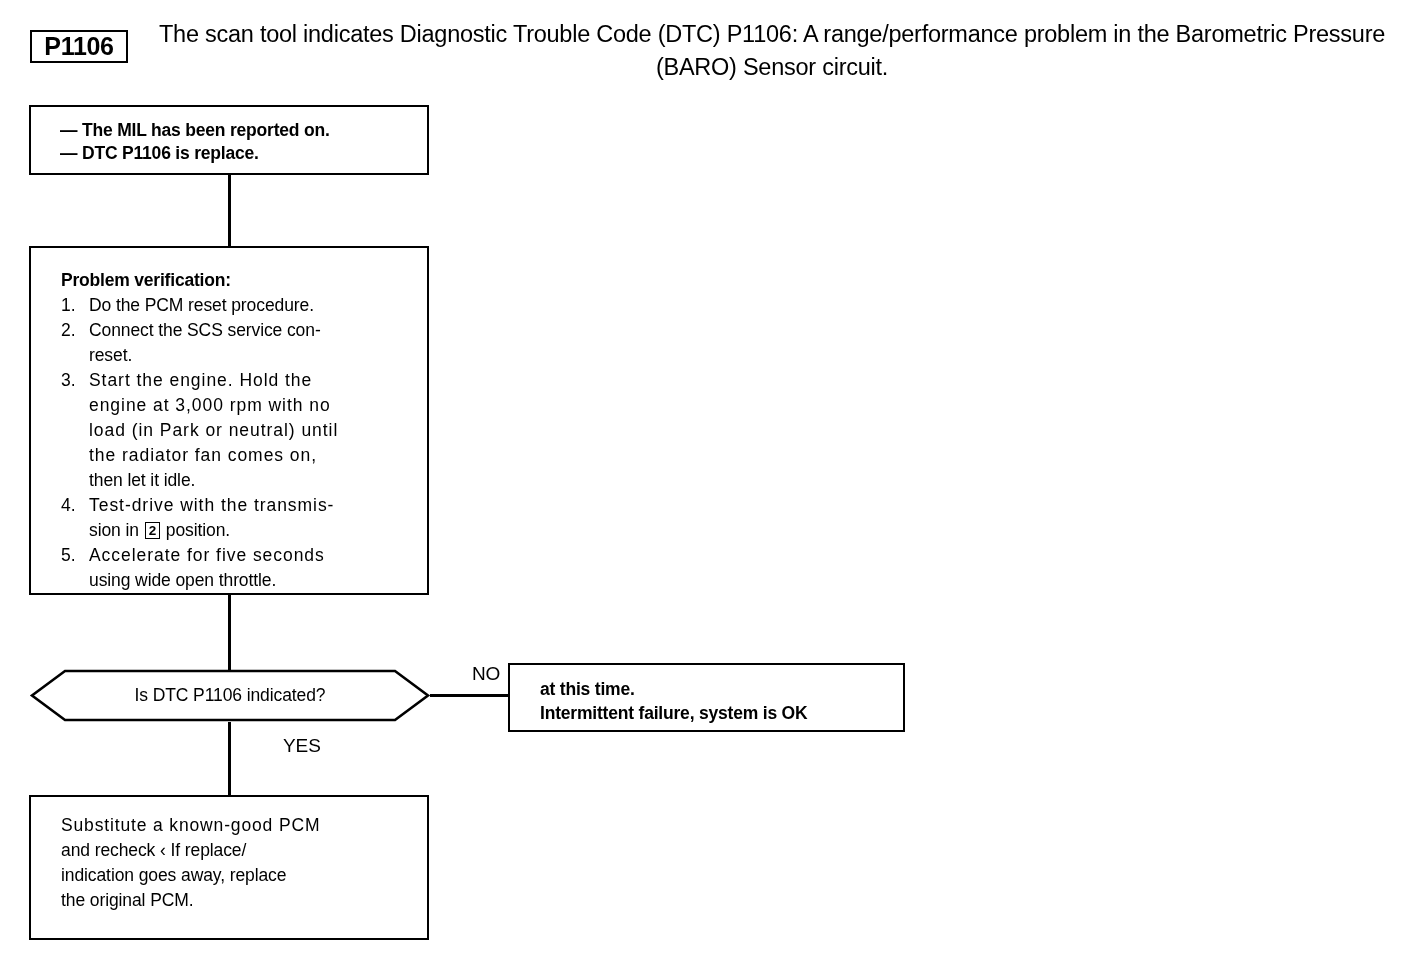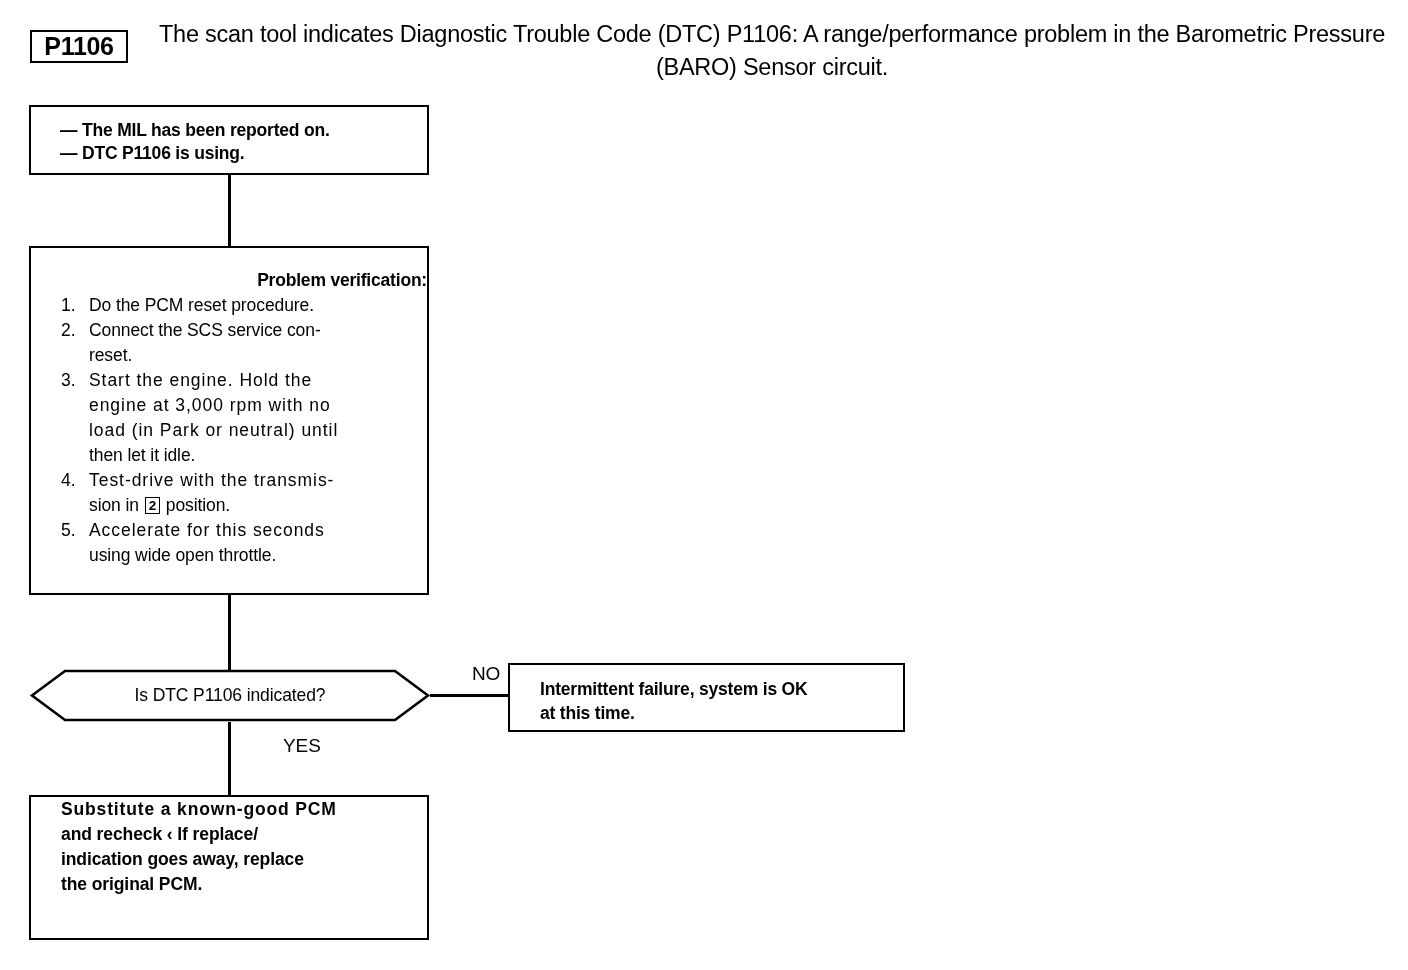--- a/index.html
+++ b/index.html
@@ -91,21 +91,20 @@
     width: 400px;
     height: 349px;
     padding: 20px 0 0 0;
   }
   #verification-title {
     font-weight: bold;
     font-size: 17.5px;
     line-height: 25px;
     padding-left: 30px;
     letter-spacing: -0.2px;
-    text-align: right;
   }
   #verification-steps {
     margin: 0;
     padding: 0;
     list-style: none;
   }
   #verification-steps li {
     display: flex;
     padding-left: 30px;
     font-size: 17.5px;
@@ -185,22 +184,22 @@
   }
 
   
   #final-action-box {
     left: 29px;
     top: 795px;
     width: 400px;
     height: 145px;
   }
   #final-action-text {
-    padding: 0 0 0 30px;
-    font-weight: bold;
+    padding: 16px 0 0 30px;
+    font-weight: normal;
     font-size: 17.5px;
     line-height: 25px;
     letter-spacing: -0.1px;
     width: 345px;
   }
   #final-action-text .wide { letter-spacing: 0.85px; }
 </style>
 </head>
 <body>
 
@@ -210,21 +209,21 @@
 </div>
 
 <div class="abs flow-box" id="symptom-box">
   <ul id="symptom-list">
     <li>
       <span class="dash">—</span>
       <span>The MIL has been reported on.</span>
     </li>
     <li>
       <span class="dash">—</span>
-      <span>DTC P1106 is using.</span>
+      <span>DTC P1106 is replace.</span>
     </li>
   </ul>
 </div>
 
 <div class="abs conn-v" style="left:228px; top:175px; height:71px;"></div>
 
 <div class="abs flow-box" id="verification-box">
   <div id="verification-title">Problem verification:</div>
   <ul id="verification-steps">
     <li>
@@ -246,36 +245,37 @@
     <li>
       <span class="num"></span>
       <span class="body spaced">engine at 3,000 rpm with no</span>
     </li>
     <li>
       <span class="num"></span>
       <span class="body spaced">load (in Park or neutral) until</span>
     </li>
     <li>
       <span class="num"></span>
+      <span class="body spaced">the radiator fan comes on,</span>
     </li>
     <li>
       <span class="num"></span>
       <span class="body">then let it idle.</span>
     </li>
     <li>
       <span class="num">4.</span>
       <span class="body spaced">Test-drive with the transmis-</span>
     </li>
     <li>
       <span class="num"></span>
       <span class="body">sion in&nbsp;<span class="gear-box">2</span>&nbsp;position.</span>
     </li>
     <li>
       <span class="num">5.</span>
-      <span class="body spaced">Accelerate for this seconds</span>
+      <span class="body spaced">Accelerate for five seconds</span>
     </li>
     <li>
       <span class="num"></span>
       <span class="body">using wide open throttle.</span>
     </li>
   </ul>
 </div>
 
 <div class="abs conn-v" style="left:228px; top:595px; height:75px;"></div>
 
@@ -287,22 +287,22 @@
 </div>
 
 <div class="abs conn-h" style="left:430px; top:694px; width:80px;"></div>
 <div class="abs branch-label" style="left:452px; top:663px;margin-left:20px;">NO</div>
 
 <div class="abs conn-v" style="left:228px; top:722px; height:73px;"></div>
 <div class="abs branch-label" style="left:245px; top:735px;margin-left:38px;">YES</div>
 
 <div class="abs flow-box" id="intermittent-box">
   <div id="intermittent-text">
+    <div>at this time.</div>
     <div>Intermittent failure, system is OK</div>
-    <div>at this time.</div>
   </div>
 </div>
 
 <div class="abs flow-box" id="final-action-box">
   <div id="final-action-text">
     <div class="wide">Substitute a known-good PCM</div>
     <div>and recheck ‹ If replace/</div>
     <div>indication goes away, replace</div>
     <div>the original PCM.</div>
   </div>

